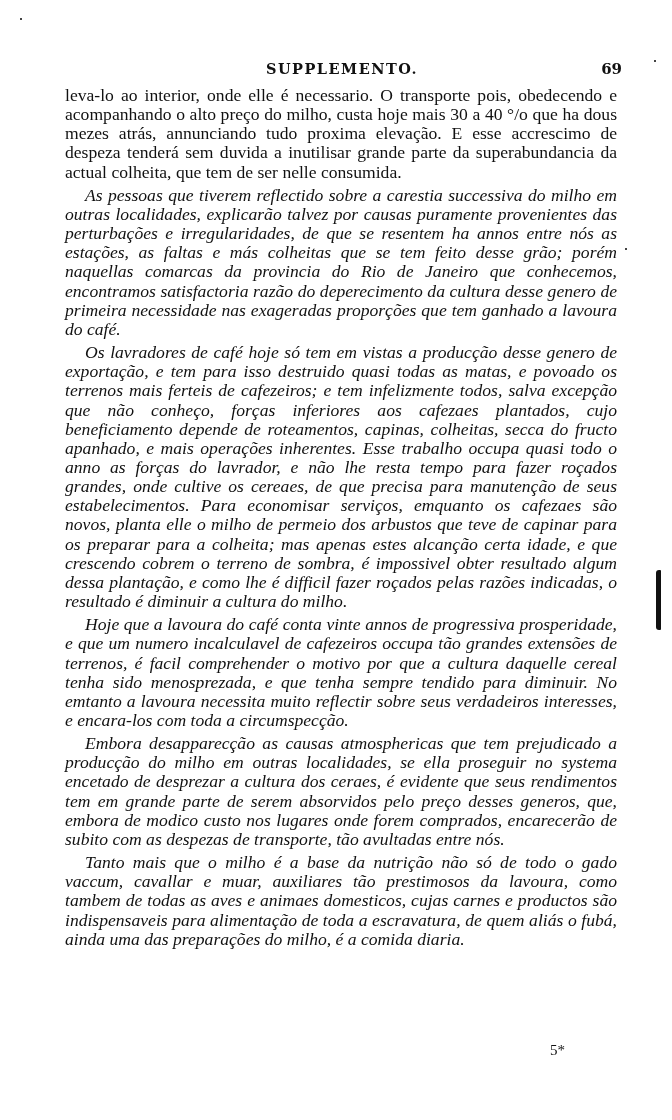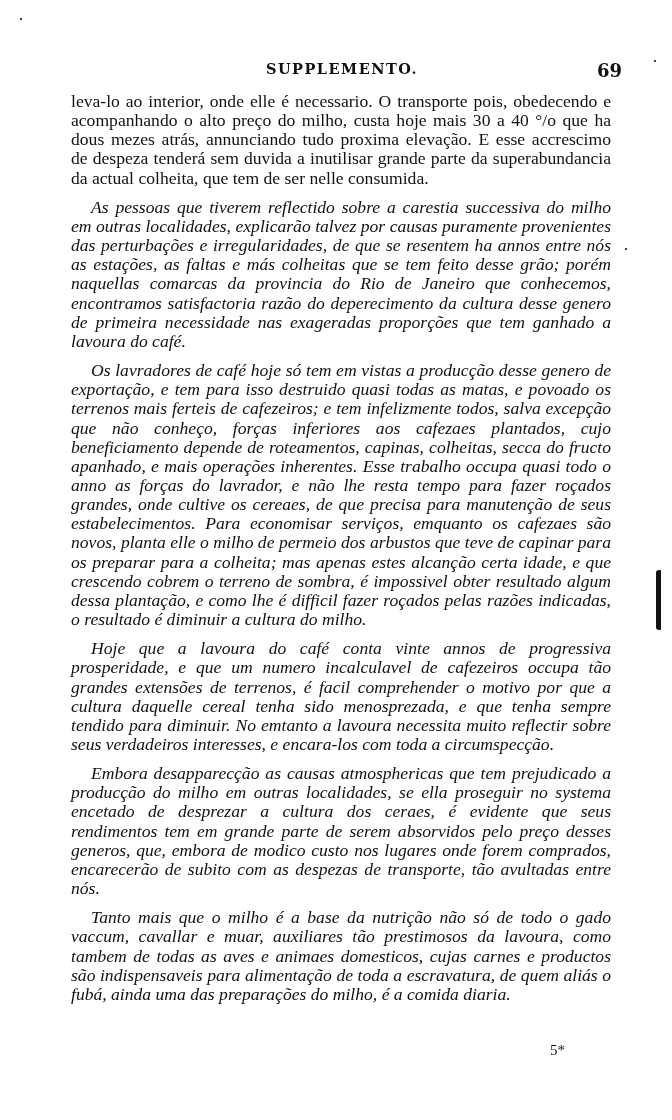--- a/index.html
+++ b/index.html
@@ -1,22 +1,22 @@
 <!DOCTYPE html>
 <html><head>
   <meta charset="utf-8">
   <style>
     html, body { margin: 0; padding: 0; background: #ffffff; }
     body { width: 672px; height: 1120px; position: relative; overflow: hidden; }
     .page { position: absolute; left: 0; top: 0; width: 672px; height: 1120px; background: #fff; color: #111; }
     .header { position: absolute; top: 60px; left: 62px; width: 560px; height: 22px; }
     .running-title { position: absolute; left: 0; right: 0; text-align: center; font-family: "DejaVu Serif", serif; font-weight: bold; font-size: 14.5px; letter-spacing: 1.5px; }
-    .page-number { position: absolute; right: 0; top: 0; font-family: "DejaVu Serif", serif; font-weight: bold; font-size: 18px; }
+    .page-number { position: absolute; right: 0; top: 0; font-family: "DejaVu Serif", serif; font-weight: bold; font-size: 15px; }
     .body { position: absolute; top: 82px; left: 61px; width: 560px; font-family: "Liberation Serif", serif; font-size: 17.6px; line-height: 19.15px; text-align: justify; }
-    .para { margin: 10px; text-indent: 0; }
+    .para { margin: 4px; text-indent: 0; }
     .para.indent { text-indent: 20px; font-style: italic; }
     .para.cont { text-indent: 0; }
     .sig { position: absolute; left: 550px; top: 1042px; font-family: "Liberation Serif", serif; font-size: 15px; }
     .margin-mark { position: absolute; left: 656px; top: 570px; width: 5px; height: 60px; background: #111; border-radius: 3px 1px 1px 3px; }
     .speck { position: absolute; width: 2px; height: 2px; background: #444; }
   </style>
 </head>
 <body>
 
 <div class="page">

